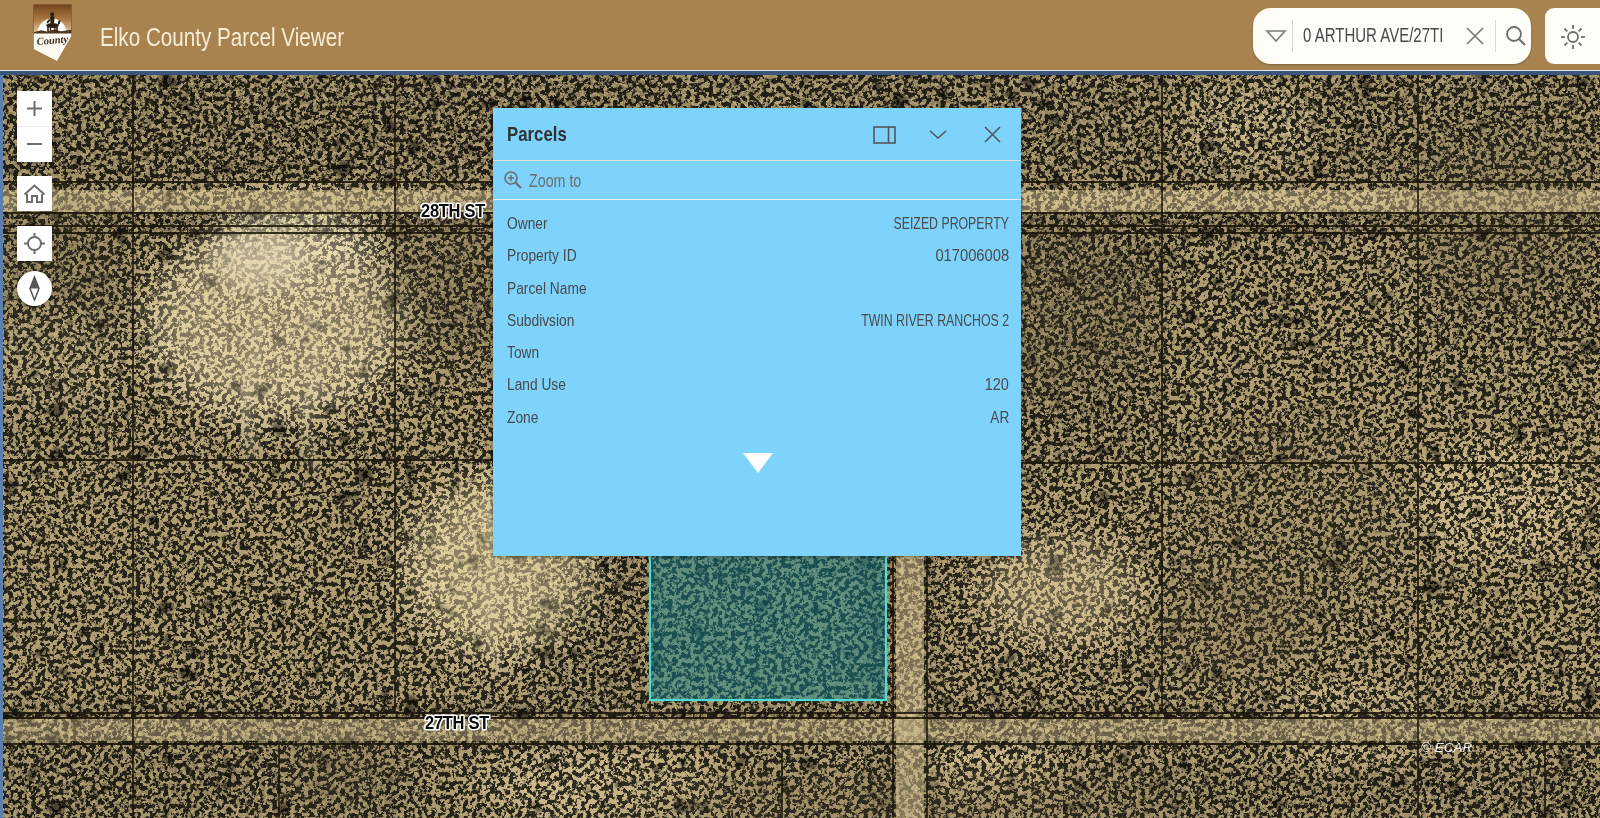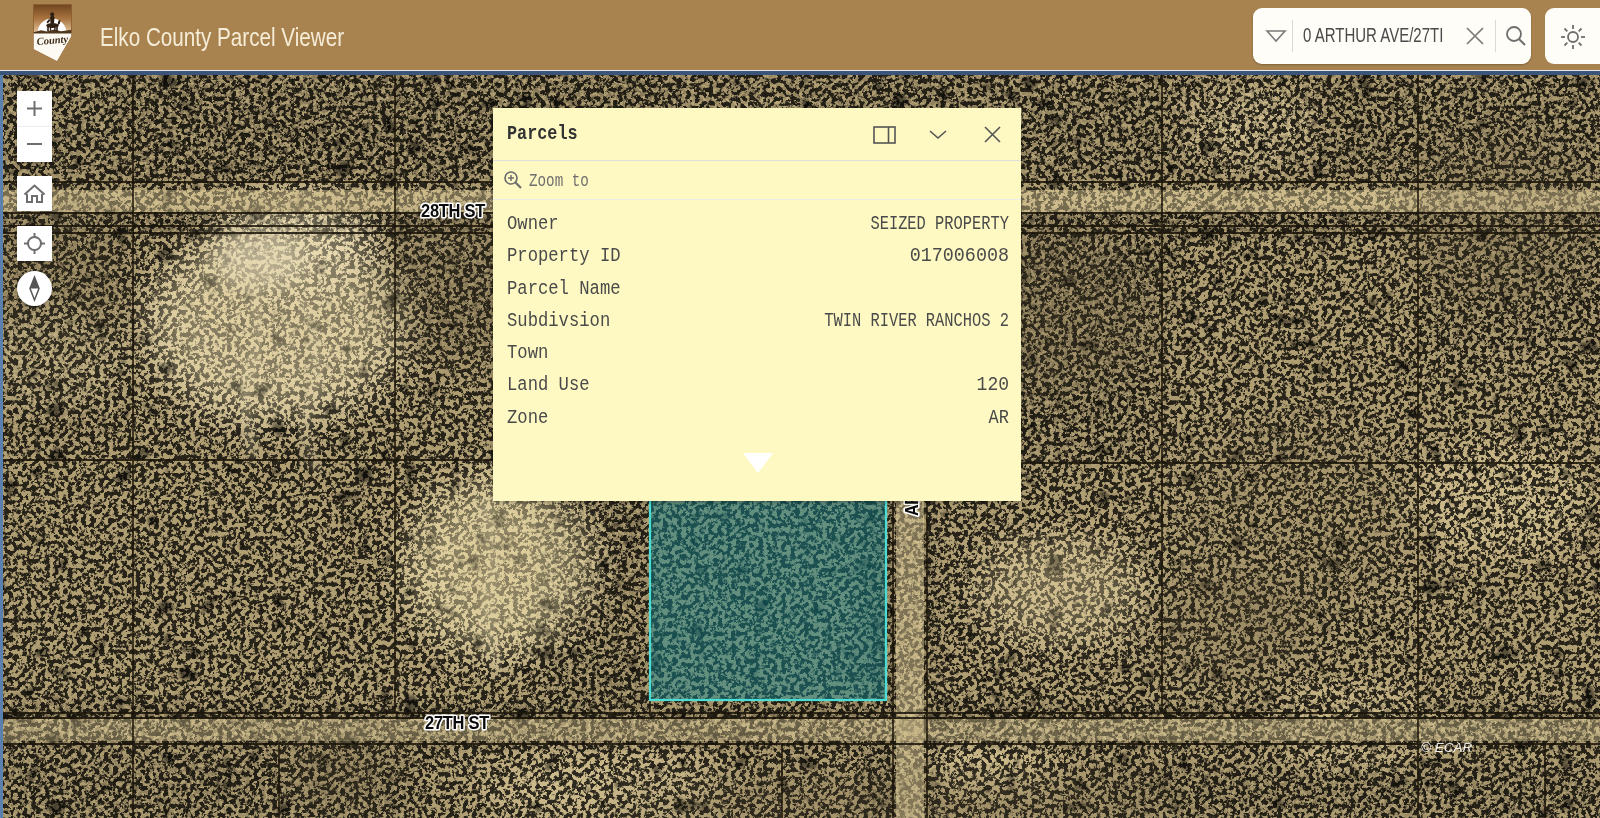--- a/index.html
+++ b/index.html
@@ -4,43 +4,43 @@
 <style>
   html,body{margin:0;padding:0;width:1600px;height:818px;overflow:hidden;
     font-family:"Liberation Sans", sans-serif;}
   #app{position:relative;width:1600px;height:818px;background:#b5a67e;}
   
   #hdr{position:absolute;left:0;top:0;width:1600px;height:70px;background:#a8834f;z-index:30;}
   #hdr .title{position:absolute;left:100px;top:23px;font-size:25px;color:#f6edd8;
     transform:scaleX(0.826);transform-origin:0 50%;white-space:nowrap;}
   #logo{position:absolute;left:31px;top:3px;}
   
-  #search{position:absolute;left:1253px;top:8px;width:278px;height:56px;background:#fffdf7;border-radius:9px;
+  #search{position:absolute;left:1253px;top:8px;width:278px;height:56px;background:#fffdf7;border-radius:18px;
     box-shadow:0 1px 2px rgba(0,0,0,.25);z-index:40;}
   #sunbtn{position:absolute;left:1545px;top:8px;width:70px;height:56px;background:#fffdf7;border-radius:9px 0 0 9px;z-index:40;}
   
   #map{position:absolute;left:0;top:70px;width:1404px;height:748px;}
   #topline{position:absolute;left:0;top:70px;width:1600px;height:1px;background:#e2e5e9;z-index:6;}
   #topline2{position:absolute;left:0;top:71px;width:1600px;height:4px;background:#3a5579;z-index:6;}
   #leftline{position:absolute;left:0;top:74px;width:3px;height:744px;background:#5b80ad;z-index:5;}
   
   .wbtn{position:absolute;left:17px;width:35px;background:#fff;box-shadow:0 1px 2px rgba(0,0,0,.3);z-index:10;}
   
-  #popup{position:absolute;left:493px;top:108px;width:528px;height:393px;background:#fef9c3;z-index:20;
-    box-shadow:0 1px 4px rgba(0,0,0,.35);overflow:hidden;font-family:Liberation Mono, monospace;}
+  #popup{position:absolute;left:493px;top:108px;width:528px;height:448px;background:#7dd3fc;z-index:20;
+    box-shadow:0 1px 4px rgba(0,0,0,.35);overflow:hidden;}
   #popup .ph{position:relative;height:52px;}
   #popup .ph .t{position:absolute;left:14px;top:14px;font-size:21px;font-weight:bold;color:#323232;
     transform:scaleX(0.8);transform-origin:0 50%;}
   #popup .sep1{position:absolute;left:0;top:52px;width:528px;height:1px;background:#dedede;}
   #zoomto{position:absolute;left:0;top:53px;width:528px;height:38px;}
   #zoomto .zt{position:absolute;left:36px;top:9px;font-size:19px;color:#6e6e6e;
     transform:scaleX(0.75);transform-origin:0 50%;}
   #popup .sep2{position:absolute;left:0;top:91px;width:528px;height:1px;background:#ececec;}
   #rows{position:absolute;left:0;top:100px;width:528px;}
-  .row{position:relative;height:32.3px;line-height:32.3px;font-size:20px;color:#4a4a4a;text-align:center;}
+  .row{position:relative;height:32.3px;line-height:32.3px;font-size:16px;color:#4a4a4a;text-align:center;}
   .row .l{position:absolute;left:14px;transform:scaleX(0.86);transform-origin:0 50%;}
   .row .v{position:absolute;right:12px;transform:scaleX(0.77);transform-origin:100% 50%;}
   #callout{position:absolute;left:743px;top:453px;width:0;height:0;z-index:20;
     border-left:15px solid transparent;border-right:15px solid transparent;border-top:20px solid #fff;}
 </style>
 </head>
 <body>
 <div id="app">
 
   <div id="map">

